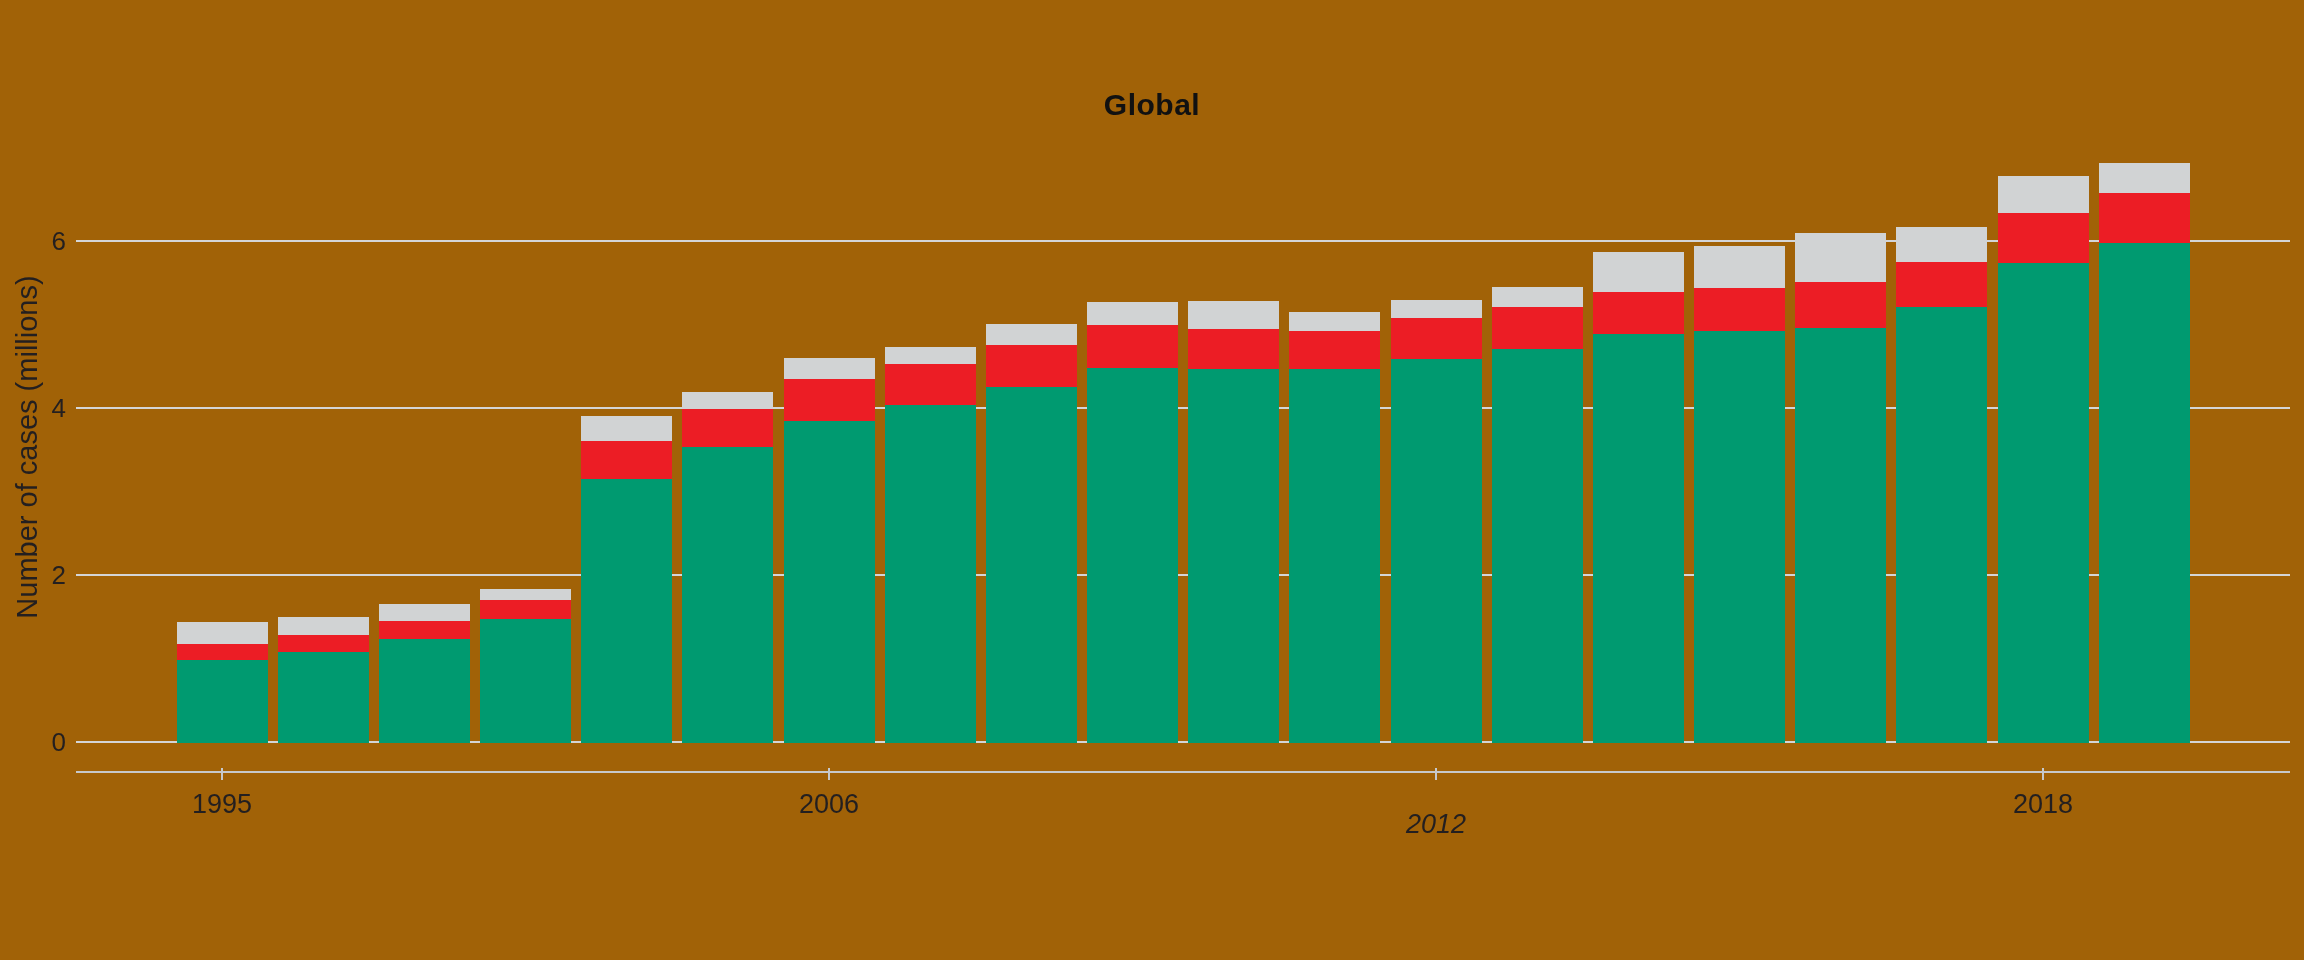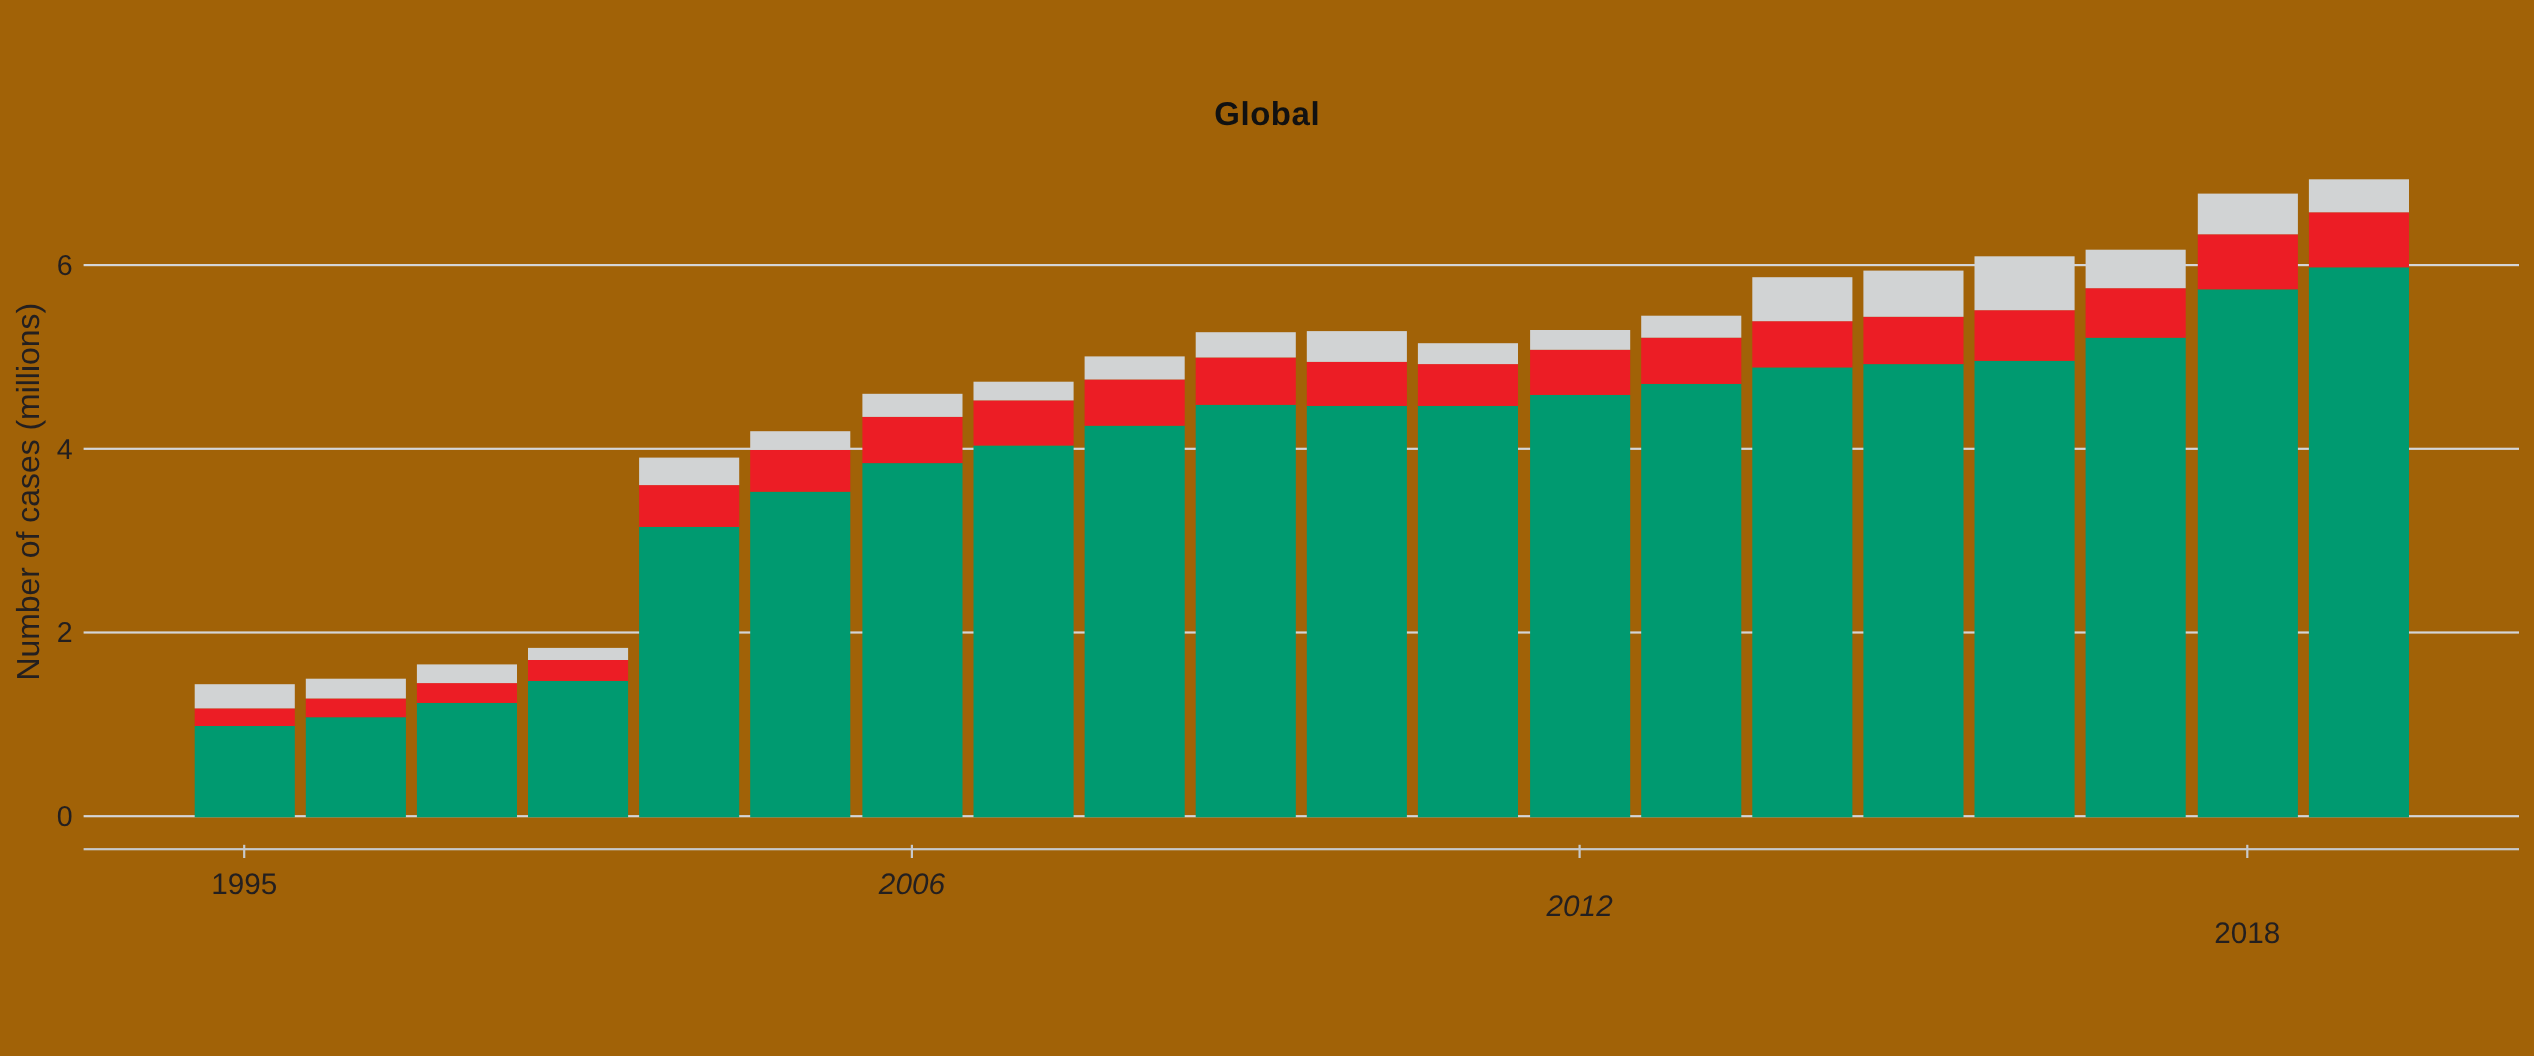--- a/index.html
+++ b/index.html
@@ -144,19 +144,19 @@
       <div class="bar-segment" style="left: 1997.56px; top: 262.71px; width: 91px; height: 480.29px; background: rgb(0, 154, 112);"></div>
       <div class="bar-segment" style="left: 1997.56px; top: 212.61px; width: 91px; height: 50.1px; background: rgb(236, 29, 37);"></div>
       <div class="bar-segment" style="left: 1997.56px; top: 175.87px; width: 91px; height: 36.74px; background: rgb(209, 211, 212);"></div>
       <div class="bar-segment" style="left: 2098.73px; top: 242.67px; width: 91px; height: 500.33px; background: rgb(0, 154, 112);"></div>
       <div class="bar-segment" style="left: 2098.73px; top: 193.405px; width: 91px; height: 49.265px; background: rgb(236, 29, 37);"></div>
       <div class="bar-segment" style="left: 2098.73px; top: 163.345px; width: 91px; height: 30.06px; background: rgb(209, 211, 212);"></div>
       <div class="x-axis-line" style="left: 76px; top: 771px; width: 2214px;"></div>
       <div class="x-tick" style="left: 221px; top: 768px; height: 12px;"></div>
       <div class="x-tick-label" style="left: 162px; top: 791px;">1995</div>
       <div class="x-tick" style="left: 828.02px; top: 768px; height: 12px;"></div>
-      <div class="x-tick-label" style="left: 769.02px; top: 791px; font-style: italic;">2006</div>
+      <div class="x-tick-label" style="left: 769.02px; top: 791px;">2006</div>
       <div class="x-tick" style="left: 1435.04px; top: 768px; height: 12px;"></div>
       <div class="x-tick-label" style="left: 1376.04px; top: 811px; font-style: italic;">2012</div>
       <div class="x-tick" style="left: 2042.06px; top: 768px; height: 12px;"></div>
-      <div class="x-tick-label" style="left: 1983.06px; top: 791px; margin-top: 44px;">2018</div>
+      <div class="x-tick-label" style="left: 1983.06px; top: 791px;">2018</div>
     </div>
 </div>
 
 </body></html>

